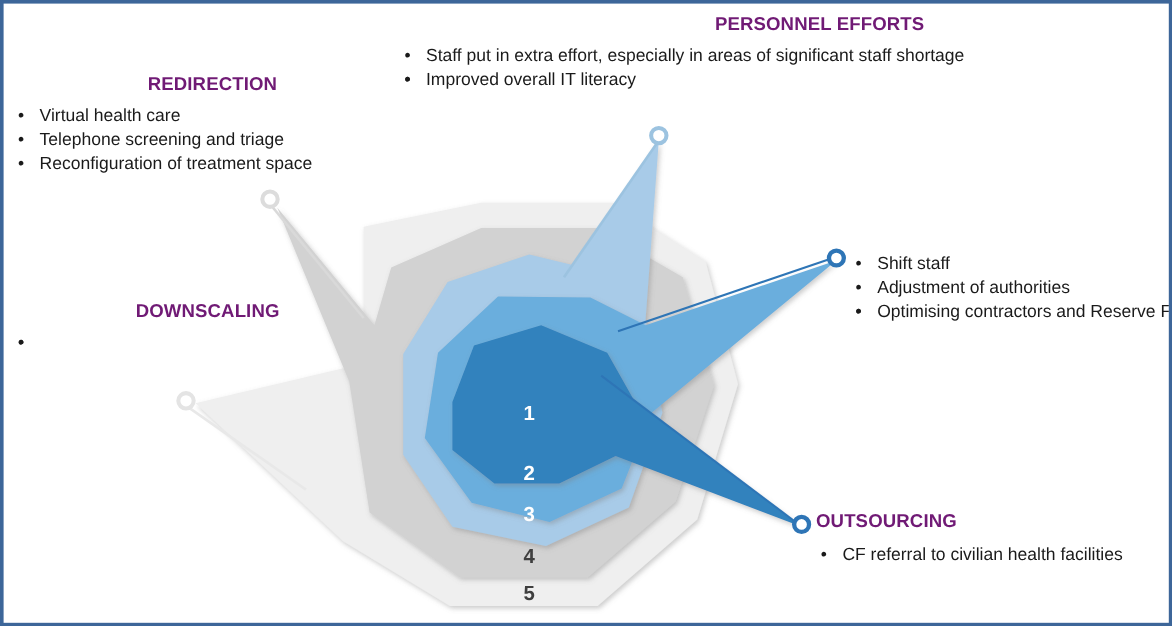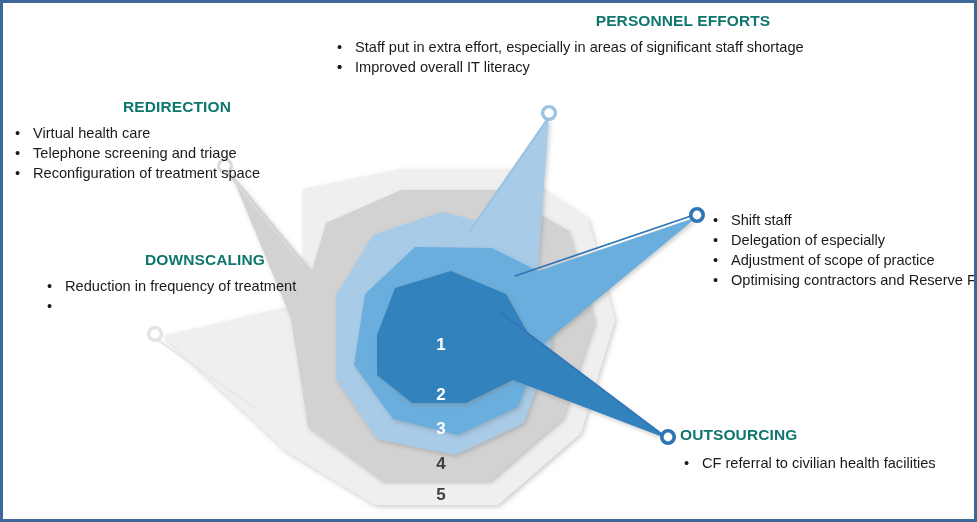--- a/index.html
+++ b/index.html
@@ -21,21 +21,21 @@
     left:0; top:0;
     width:977px;
     height:522px;
   }
   .txt-block{
     position:absolute;
     z-index:5;
   }
   .blk-title{
     font-weight:bold;
-    color:#0f766e;
+    color:#701a75;
     font-size:15.5px;
     letter-spacing:.1px;
     margin:0 0 7px 0;
     white-space:nowrap;
   }
   .title-center{ text-align:center; }
   .bullets{
     margin:0;
     padding:0;
     list-style:none;
@@ -53,22 +53,22 @@
     left:4px;
     top:0;
     font-size:14.6px;
     line-height:20px;
     color:#1a1a1a;
   }
   
   #blk-personnel{ left:330px; top:9px;  width:640px; }
   #blk-personnel .blk-title{ margin-left:60px; }
   #blk-redirection{ left:8px;   top:59px; width:300px; }
-  #blk-redirection .blk-title{ margin-left:32px;margin-top:36px; }
-  #blk-downscaling{ left:8px;   top:248px; width:300px;margin-left:32px; }
+  #blk-redirection .blk-title{ margin-left:32px; }
+  #blk-downscaling{ left:8px;   top:248px; width:300px; }
   #blk-downscaling .blk-title{ margin-left:24px; }
   #blk-staffing{ left:706px;  top:198px; width:268px; }
   #blk-outsourcing{ left:677px; top:423px; width:300px; }
   
   .ring-num{
     position:absolute;
     font-size:17px;
     font-weight:bold;
     z-index:4;
     transform:translate(-50%,-50%);
@@ -216,41 +216,39 @@
         <span>Reconfiguration of treatment space</span>
       </li>
     </ul>
   </div>
 
   <div class="txt-block" id="blk-downscaling">
     <div class="blk-title title-center">DOWNSCALING</div>
     <ul class="bullets">
       <li>
         <span class="bull">•</span>
-        <span>Reduction in frequency of treatment</span>
       </li>
       <li>
         <span class="bull">•</span>
       </li>
     </ul>
   </div>
 
   <div class="txt-block" id="blk-staffing">
     <ul class="bullets" style="margin-top:9px;">
       <li>
         <span class="bull">•</span>
         <span>Shift staff</span>
       </li>
       <li>
         <span class="bull">•</span>
-        <span>Delegation of especially</span>
-      </li>
-      <li>
-        <span class="bull">•</span>
-        <span>Adjustment of scope of practice</span>
+        <span>Adjustment of authorities</span>
+      </li>
+      <li>
+        <span class="bull">•</span>
       </li>
       <li>
         <span class="bull">•</span>
         <span>Optimising contractors and Reserve Forces</span>
       </li>
     </ul>
   </div>
 
   <div class="txt-block" id="blk-outsourcing">
     <div class="blk-title">OUTSOURCING</div>

